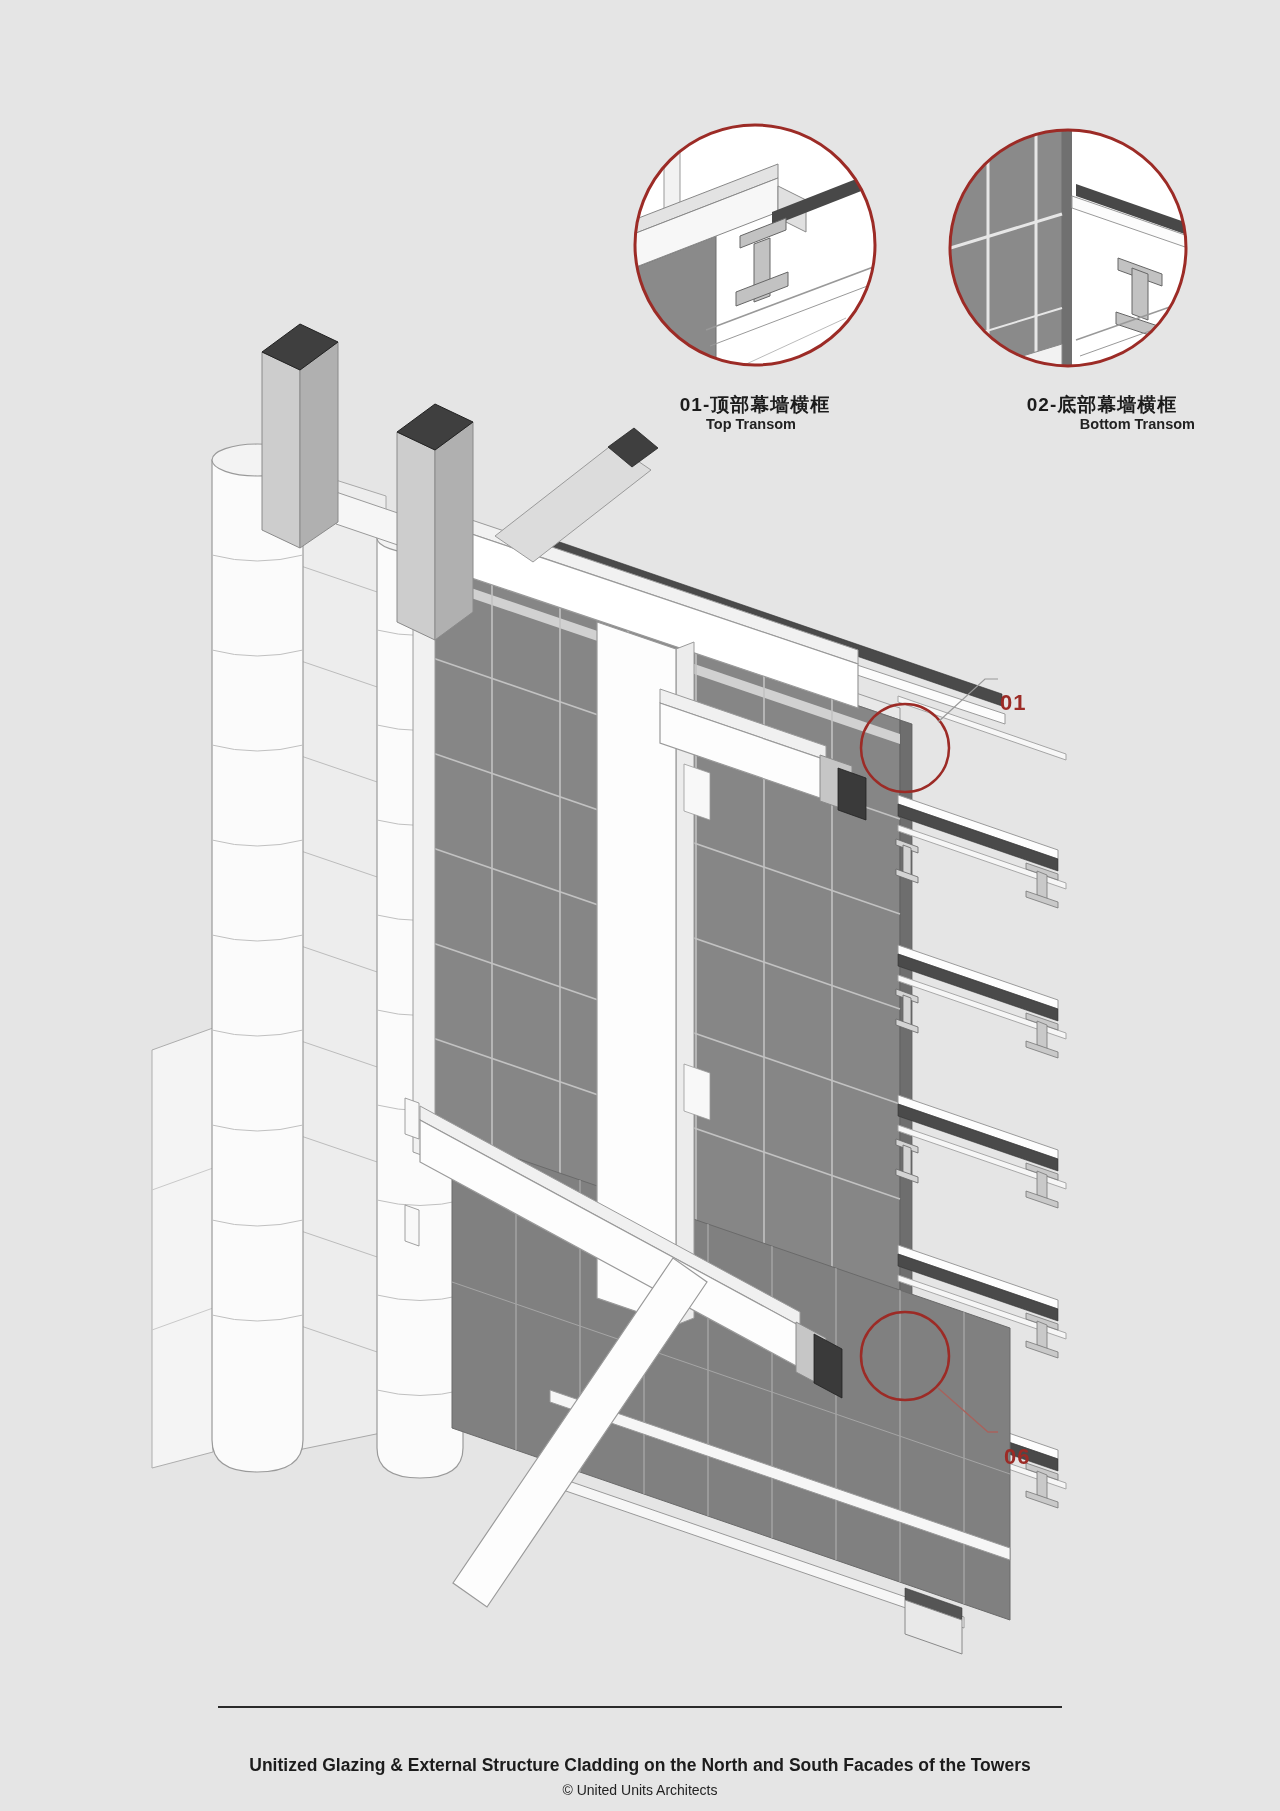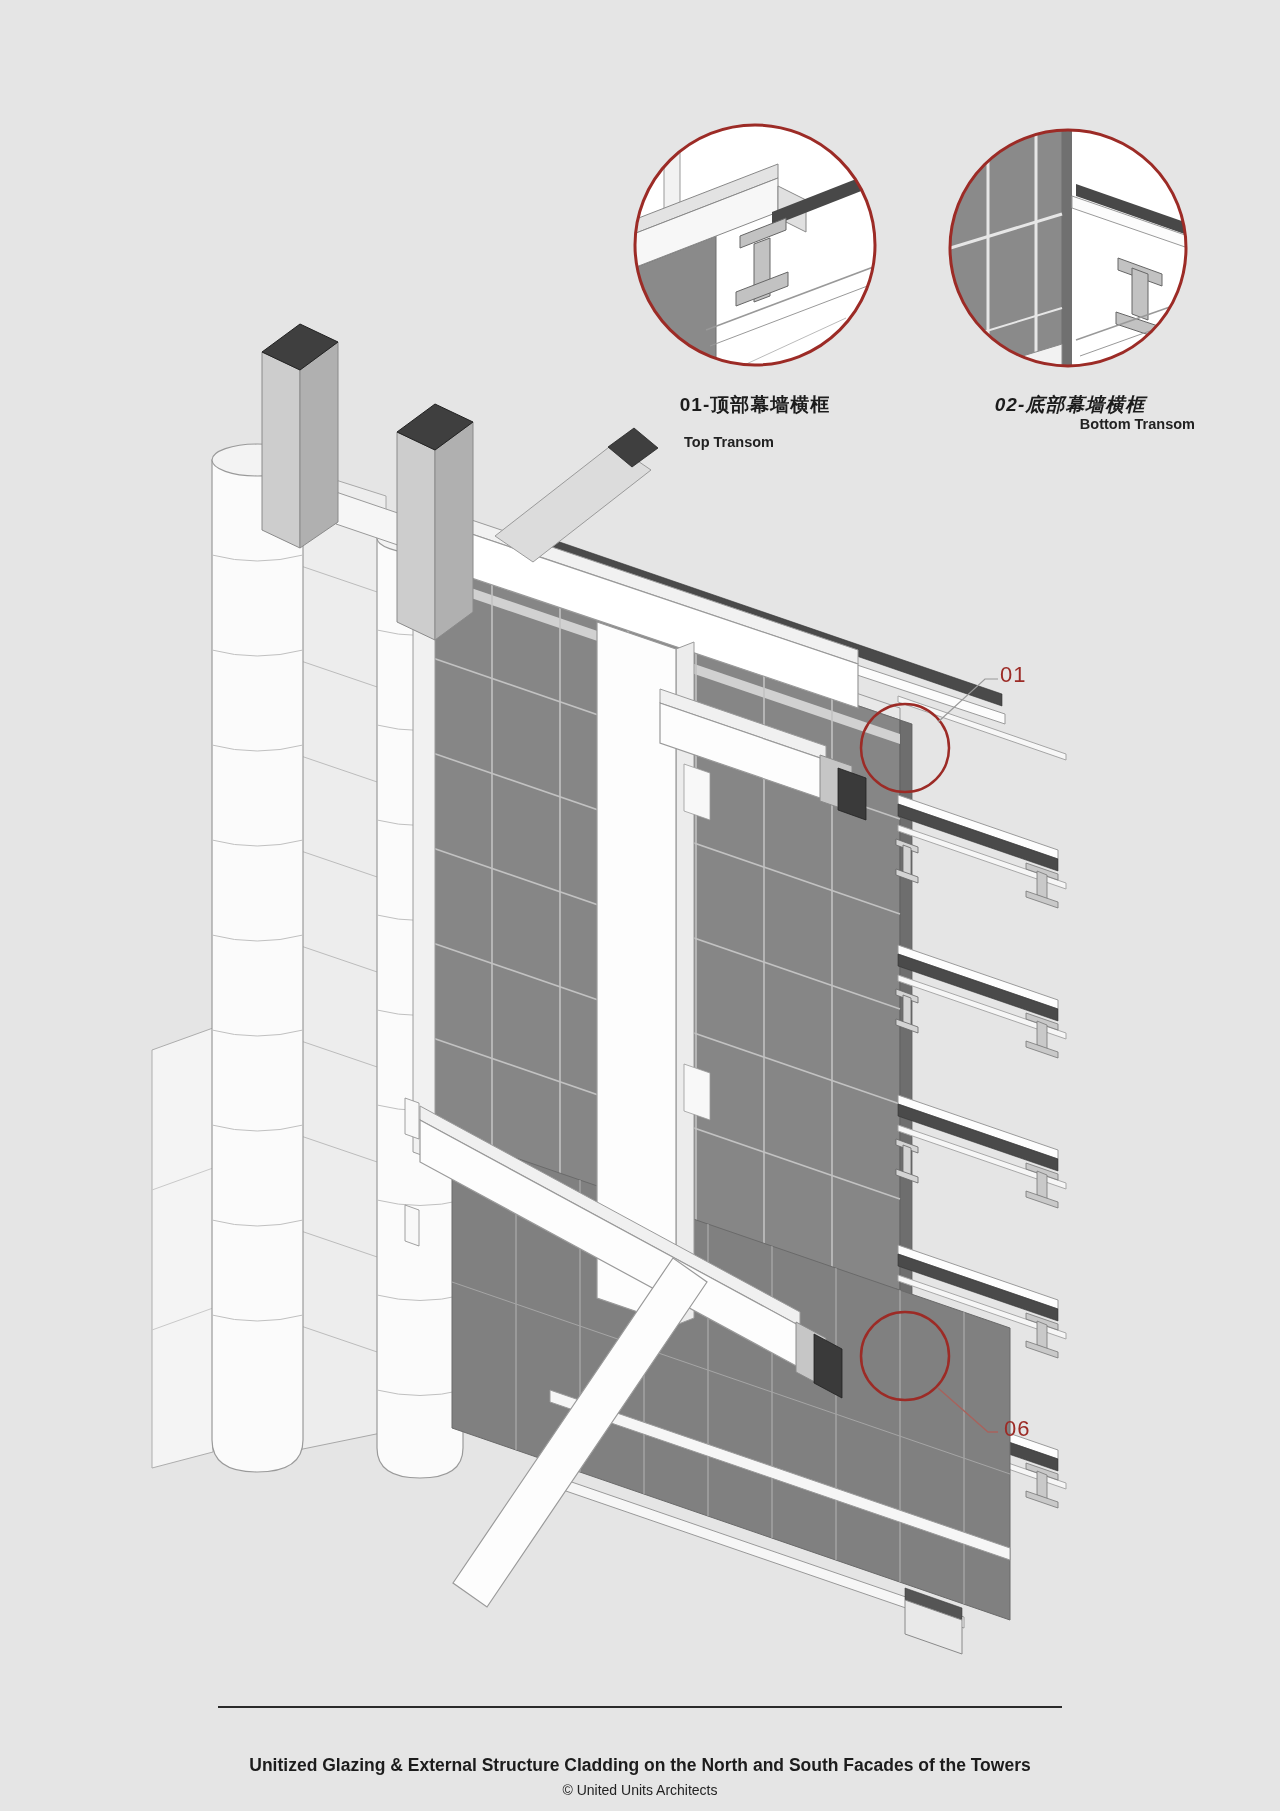--- a/index.html
+++ b/index.html
@@ -3,21 +3,21 @@
 <meta charset="utf-8">
 <style>
   html,body{margin:0;padding:0;background:#fff;}
   #page{position:relative;width:1280px;height:1811px;background:#e5e5e5;overflow:hidden;
         font-family:"Liberation Sans",sans-serif;color:#1c1c1c;}
   #drawing{position:absolute;left:0;top:0;z-index:1;}
   .abs{position:absolute;z-index:2;}
   .ctr{text-align:center;}
   .detail-zh{font-size:19px;font-weight:bold;letter-spacing:1px;}
   .detail-en{font-size:14.5px;font-weight:bold;color:#222;}
-  .callout{font-size:22px;font-weight:normal;color:#9C2B26;letter-spacing:1px;}
+  .callout{font-size:22px;font-weight:bold;color:#9C2B26;letter-spacing:1px;margin-top:28px;}
   .title-zh{font-size:27px;font-weight:bold;letter-spacing:2px;}
   .title-en{font-size:17.5px;font-weight:bold;}
   .rule{border-top:2px solid #2b2b2b;height:0;}
   .copyright{font-size:14px;color:#222;}
 </style>
 </head>
 <body>
 
 <div id="page">
 
@@ -241,22 +241,22 @@
       <polygon points="944,380 1062,344 1062,376 944,412" fill="#f2f2f2" stroke="#888" stroke-width="1"></polygon>
       <polygon points="1002,400 1034,390 1034,416 1002,426" fill="#dddddd" stroke="#888" stroke-width="1"></polygon>
       <line x1="1076" y1="340" x2="1184" y2="302" stroke="#999" stroke-width="1.5"></line>
       <line x1="1080" y1="356" x2="1186" y2="318" stroke="#999" stroke-width="1"></line>
     </g>
     <circle cx="1068" cy="248" r="118" fill="none" stroke="#9C2B26" stroke-width="3"></circle>
   </g>
 </svg>
 
 <div class="abs ctr detail-zh" style="left:630px;top:392px;width:250px;">01-顶部幕墙横框</div>
-<div class="abs ctr detail-en" style="left:604px;top:416px;width:250px;margin-top:18px;">Top Transom</div>
-<div class="abs ctr detail-zh" style="left:945px;top:392px;width:250px;font-style:italic;">02-底部幕墙横框</div>
+<div class="abs ctr detail-en" style="left:626px;top:416px;width:250px;">Top Transom</div>
+<div class="abs ctr detail-zh" style="left:977px;top:392px;width:250px;">02-底部幕墙横框</div>
 <div class="abs ctr detail-en" style="left:945px;top:416px;width:250px;text-align:right;">Bottom Transom</div>
 
 <div class="abs callout" style="left:1000px;top:662px;">01</div>
 <div class="abs callout" style="left:1004px;top:1416px;">06</div>
 
 <div class="abs rule" style="left:218px;top:1706px;width:844px;"></div>
 <div class="abs ctr title-en" style="left:140px;top:1755px;width:1000px;">Unitized Glazing &amp; External Structure Cladding on the North and South Facades of the Towers</div>
 <div class="abs ctr copyright" style="left:340px;top:1758px;width:600px;margin-top:24px;">© United Units Architects</div>
 
 </div>

